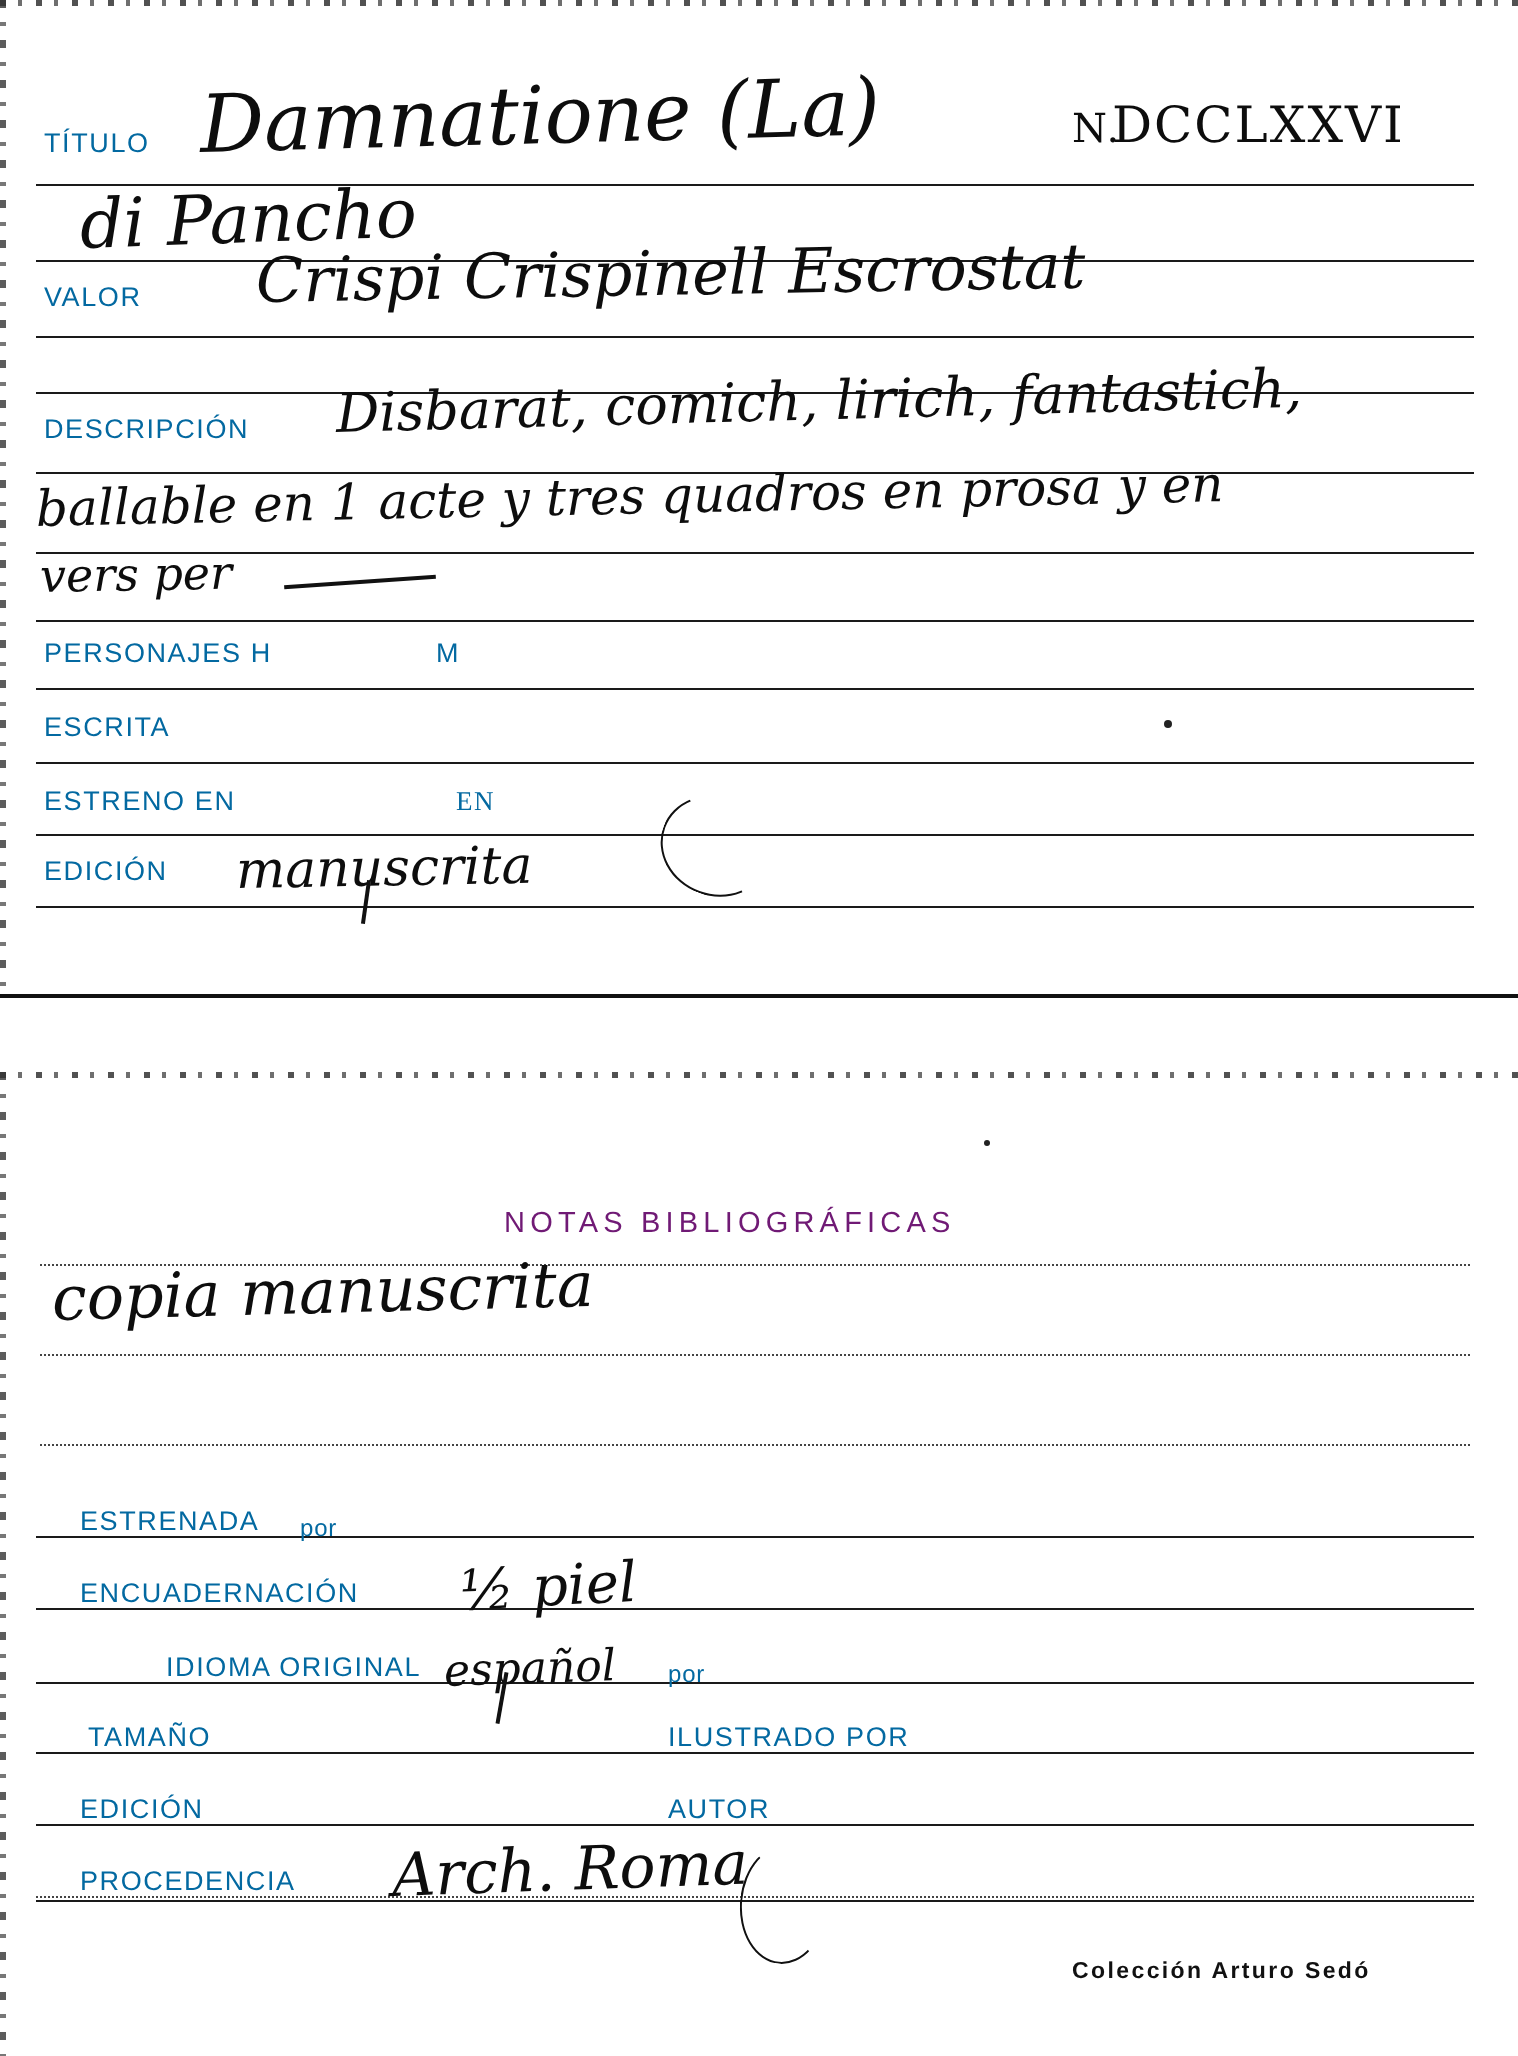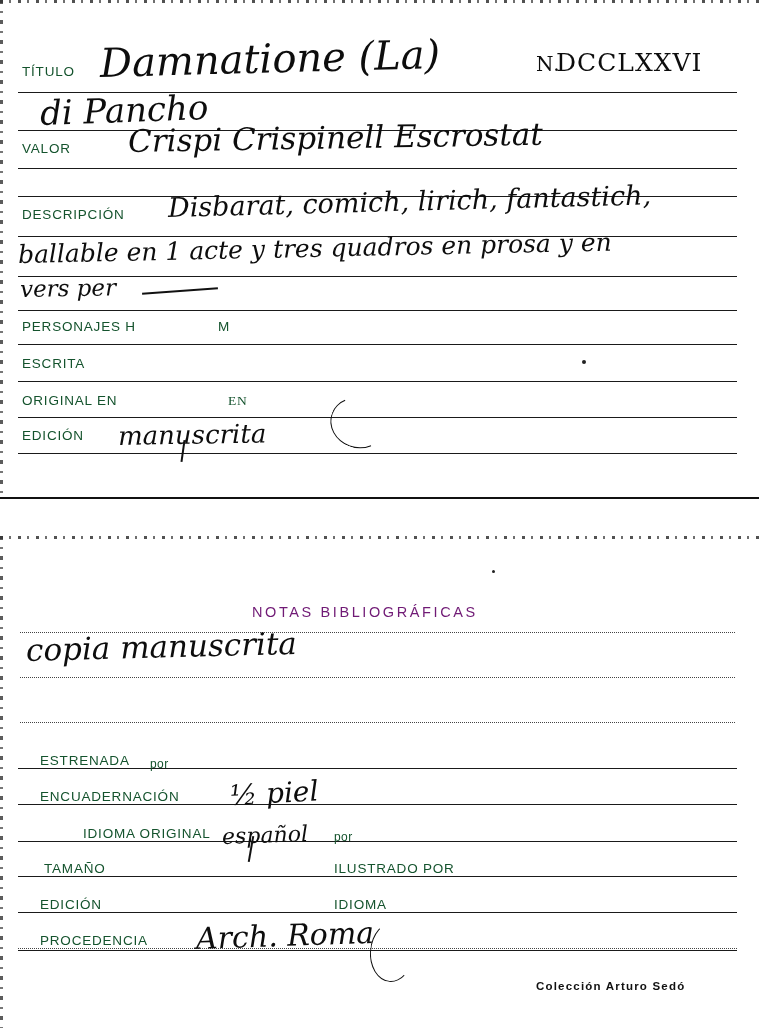--- a/index.html
+++ b/index.html
@@ -62,21 +62,21 @@
   .rule.dotted {
     background: none;
     border-top: 1px dotted #444;
     height: 0;
   }
 
   .label {
     position: absolute;
     font-size: 13.5px;
     letter-spacing: .8px;
-    color: #14532d;
+    color: #0369a1;
     white-space: nowrap;
   }
   .label.small { font-size: 12px; letter-spacing: .4px; }
 
   .hw {
     position: absolute;
     font-family: "DejaVu Serif", serif;
     font-style: italic;
     color: #0d0d0d;
     white-space: nowrap;
@@ -134,21 +134,21 @@
   <div class="rule" style="top:417px;"></div>
   <div class="rule" style="top:453px;"></div>
   <div class="edge-bottom-rule" style="top:497px;"></div>
 
   <div class="label" style="left:22px; top:64px;">TÍTULO</div>
   <div class="label" style="left:22px; top:141px;">VALOR</div>
   <div class="label" style="left:22px; top:207px;">DESCRIPCIÓN</div>
   <div class="label" style="left:22px; top:319px;">PERSONAJES H</div>
   <div class="label" style="left:218px; top:319px;">M</div>
   <div class="label" style="left:22px; top:356px;">ESCRITA</div>
-  <div class="label" style="left:22px; top:393px;">ORIGINAL EN</div>
+  <div class="label" style="left:22px; top:393px;">ESTRENO EN</div>
   <div class="label" style="left:228px; top:393px;font-family:Liberation Serif, serif;">EN</div>
   <div class="label" style="left:22px; top:428px;">EDICIÓN</div>
 
   <div class="hw" style="left:100px; top:40px; font-size:40px; transform:rotate(-1.5deg);">Damnatione (La)</div>
   <div class="hw" style="left:536px; top:52px; font-size:20px; letter-spacing:1px; font-style:normal;">N.</div>
   <div class="hw" style="left:556px; top:48px; font-size:25px; letter-spacing:1px; font-style:normal;">DCCLXXVI</div>
   <div class="hw" style="left:40px; top:93px; font-size:34px; transform:rotate(-2deg);">di Pancho</div>
 
   <div class="hw" style="left:128px; top:123px; font-size:31px; transform:rotate(-1deg);">Crispi Crispinell Escrostat</div>
 
@@ -194,21 +194,21 @@
   <div class="hw" style="left:230px; top:243px; font-size:28px; transform:rotate(-3deg);">½ piel</div>
 
   <div class="label" style="left:40px; top:290px;margin-left:43px;">IDIOMA ORIGINAL</div>
   <div class="hw" style="left:222px; top:288px; font-size:22px; transform:rotate(-2deg);">español</div>
   <div class="label small" style="left:334px; top:294px;">por</div>
 
   <div class="label" style="left:44px; top:325px;">TAMAÑO</div>
   <div class="label" style="left:334px; top:325px;">ILUSTRADO POR</div>
 
   <div class="label" style="left:40px; top:361px;">EDICIÓN</div>
-  <div class="label" style="left:334px; top:361px;">IDIOMA</div>
+  <div class="label" style="left:334px; top:361px;">AUTOR</div>
 
   <div class="label" style="left:40px; top:397px;">PROCEDENCIA</div>
   <div class="hw" style="left:196px; top:385px; font-size:30px; transform:rotate(-2deg);">Arch. Roma</div>
 
   <div class="swirl" style="left:370px; top:386px; width:42px; height:58px; transform:rotate(5deg);"></div>
   <div style="position:absolute; left:250px; top:300px; width:2px; height:26px; background:#111; transform:rotate(10deg);"></div>
 
   <div class="collection" style="left:516px; top:444px;margin-left:20px;">Colección Arturo Sedó</div>
 
   <div class="speck" style="left:492px; top:34px; width:3px; height:3px;"></div>

